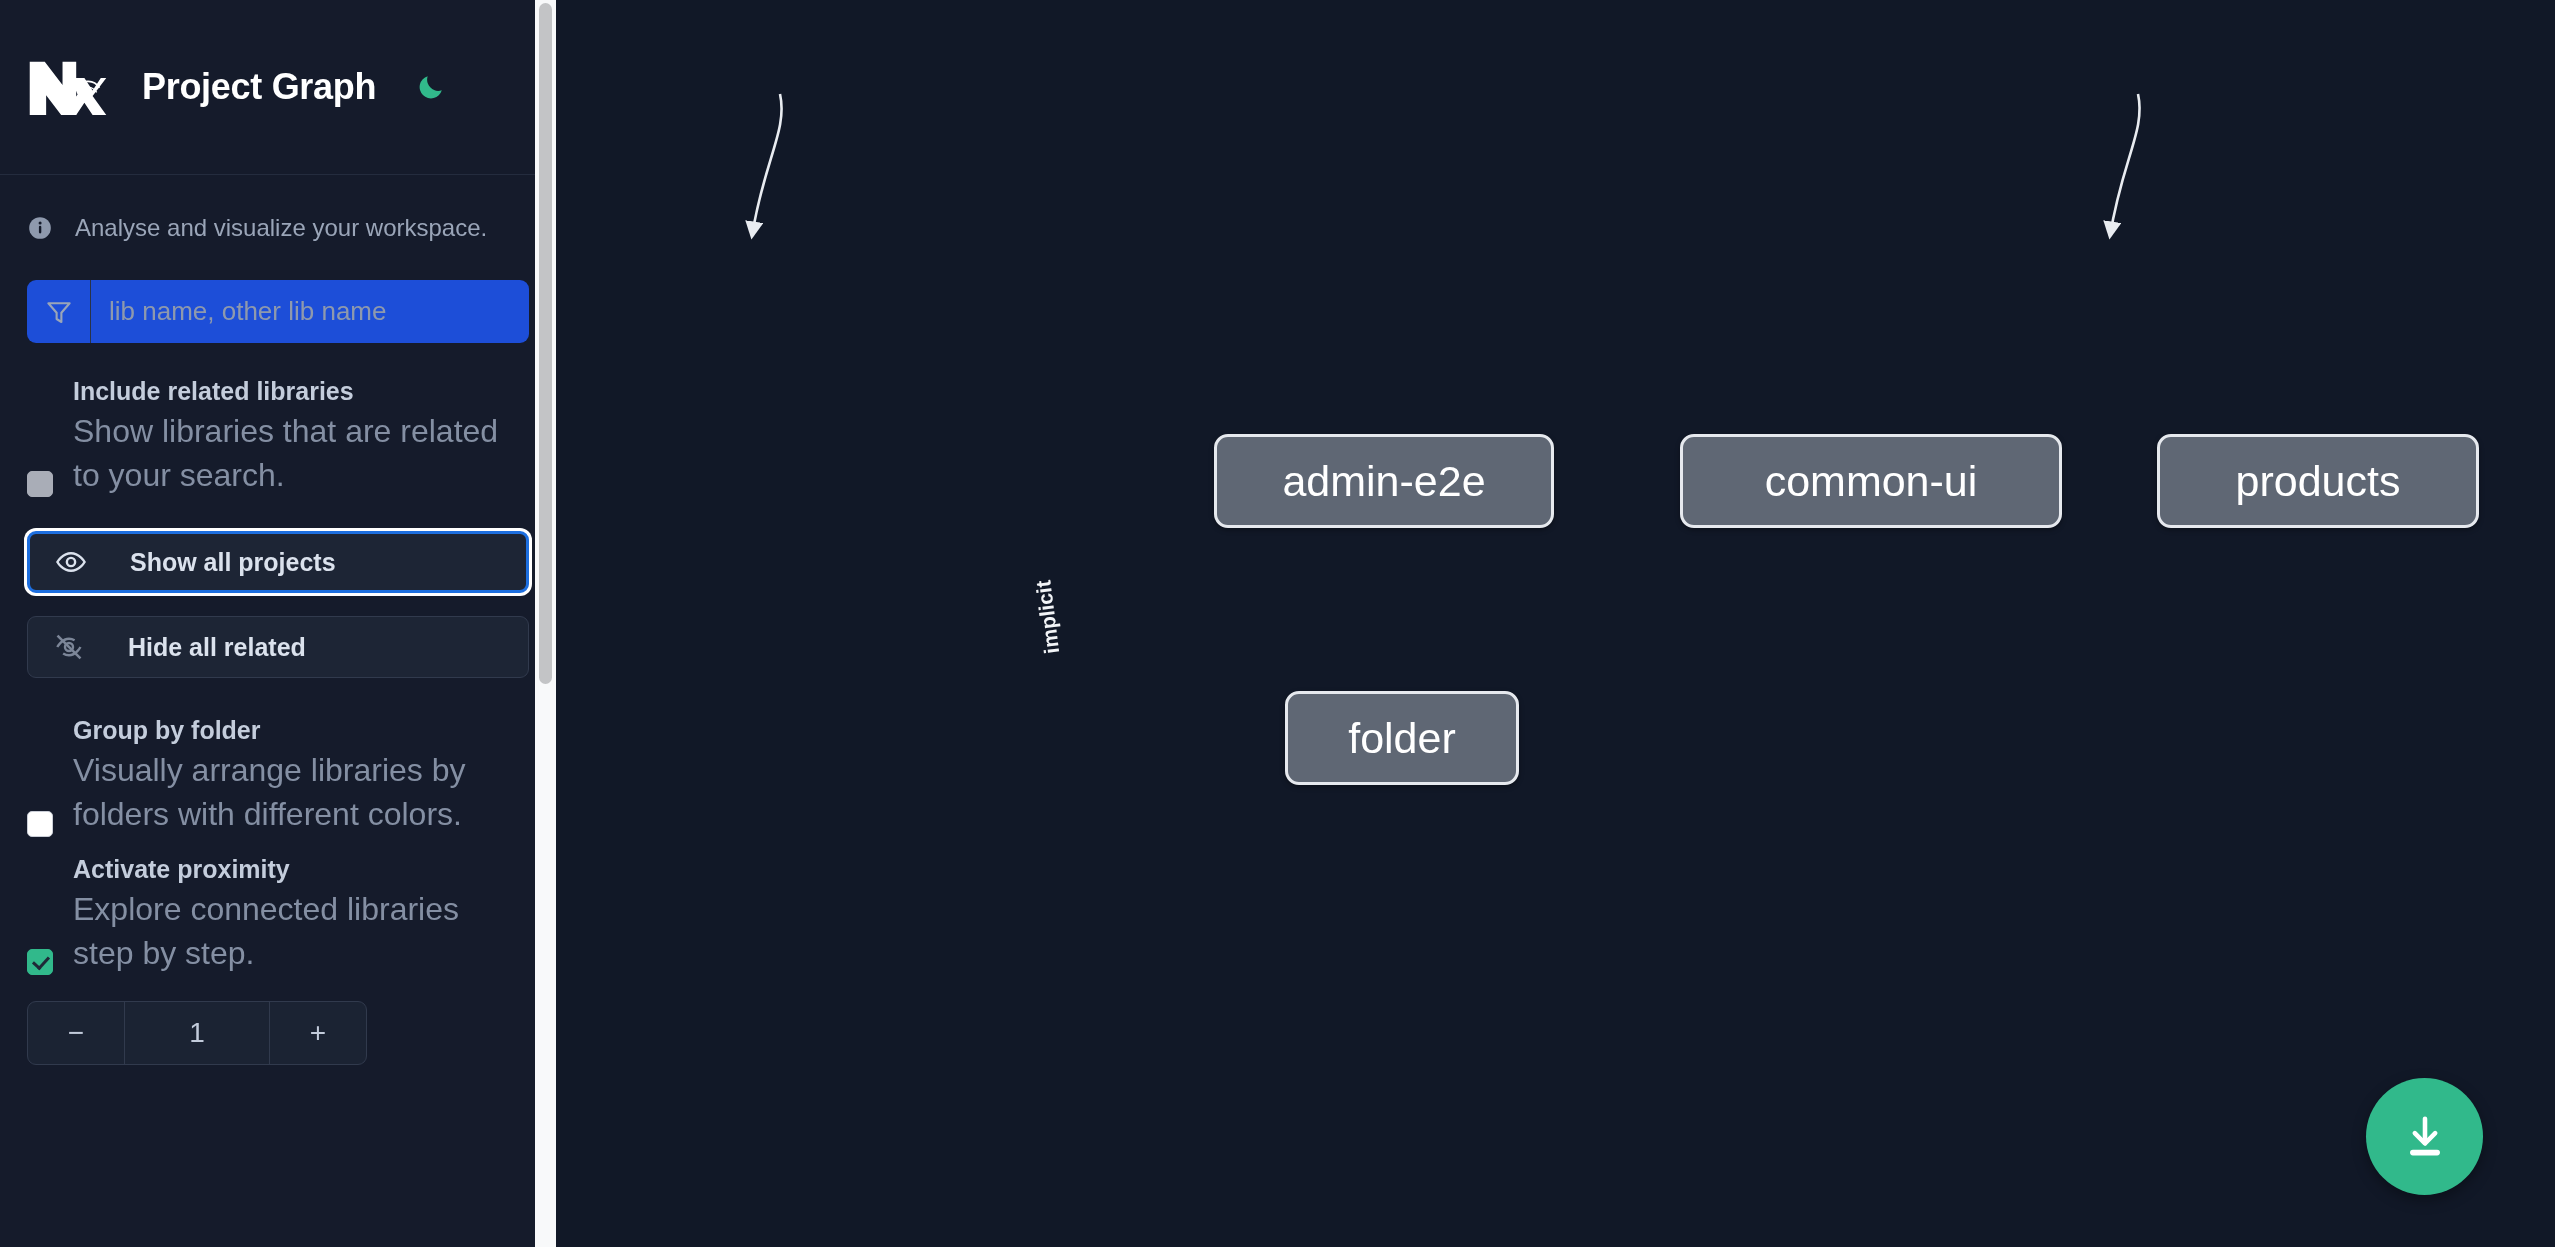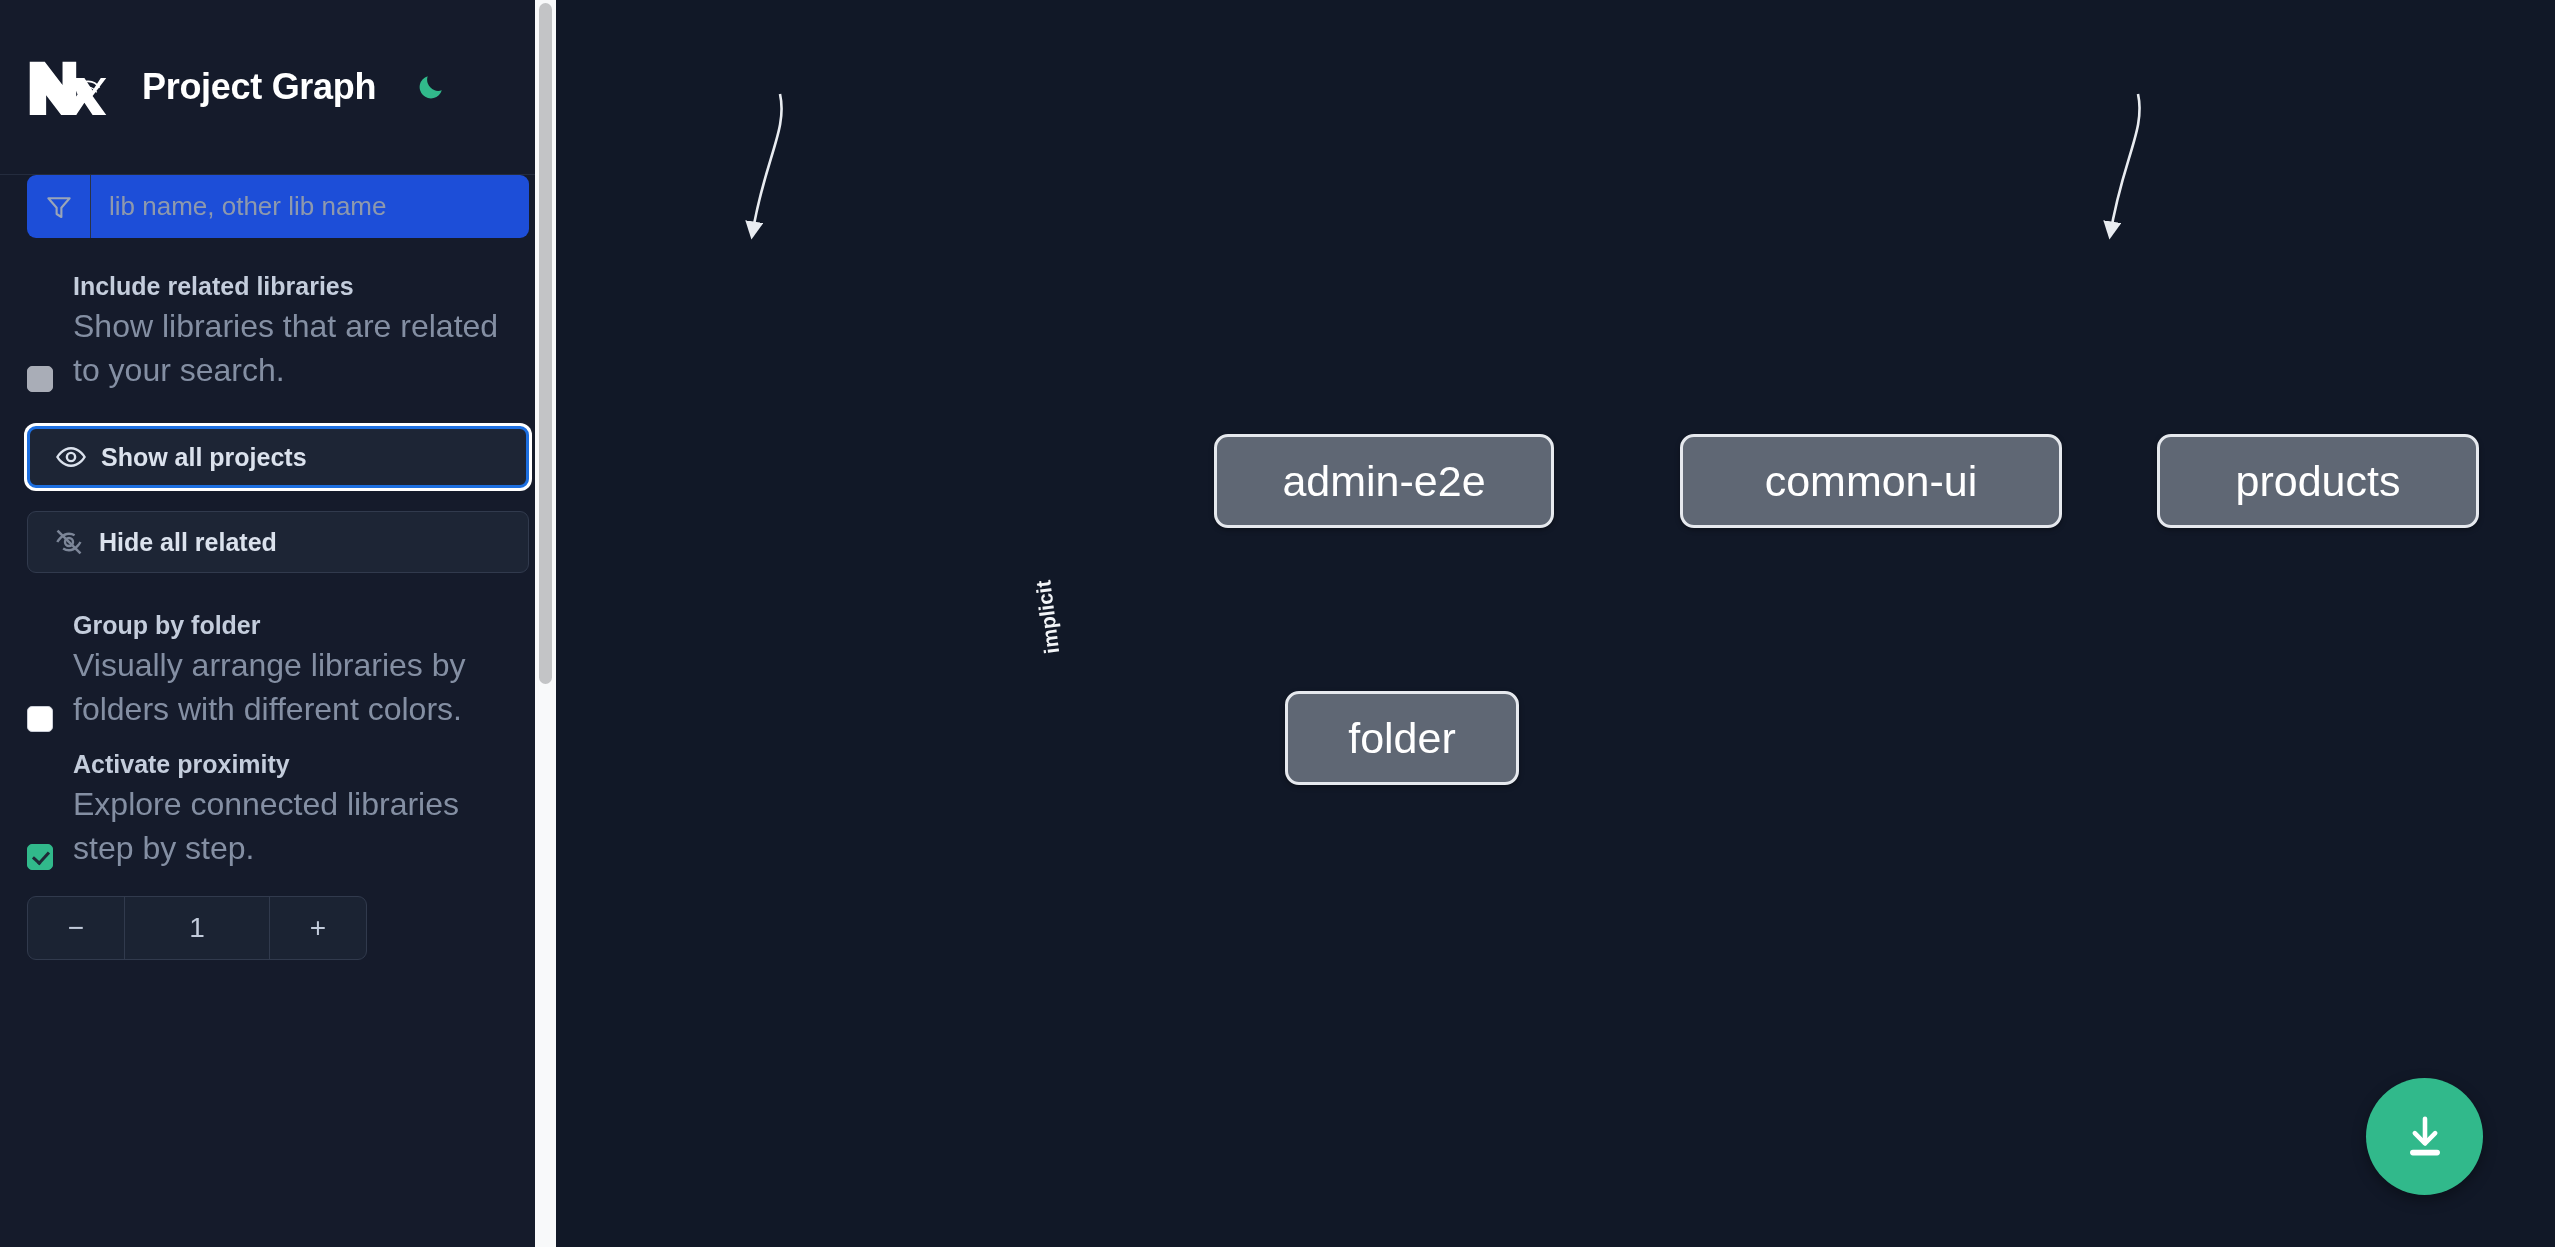--- a/index.html
+++ b/index.html
@@ -142,21 +142,21 @@
     font-family: "Liberation Sans", sans-serif;
     padding-left: 25px;
     cursor: pointer;
     margin-bottom: 23px;
   }
   .pbtn.focused {
     border: 3px solid #1d6fe0;
     box-shadow: 0 0 0 3px #ffffff;
   }
   .pbtn .bicon { width: 34px; height: 34px; flex: 0 0 34px; display:flex; align-items:center; }
-  .pbtn .blabel { margin-left: 12px; }
+  .pbtn .blabel { margin-left: 41px; }
 
   
   .stepper {
     display: flex;
     width: 340px;
     height: 64px;
     border: 1px solid #313a4d;
     border-radius: 9px;
     overflow: hidden;
     margin-top: 26px;
@@ -260,20 +260,30 @@
         </svg>
       </span>
       <span class="app-title">Project Graph</span>
       <button class="theme-toggle">
         <svg viewBox="0 0 24 24" width="32" height="32" aria-hidden="true">
           <path fill="#31b98b" d="M20.1 14.5A8.5 8.5 0 0 1 9.5 3.9 8.5 8.5 0 1 0 20.1 14.5z"></path>
         </svg>
       </button>
     </div>
 
+    <div class="tagline-row">
+      <span class="tagline-icon">
+        <svg viewBox="0 0 24 24" width="26" height="26" aria-hidden="true">
+          <circle cx="12" cy="12" r="10" fill="#8e99ad"></circle>
+          <rect x="11" y="10" width="2.2" height="7" rx="1" fill="#151b2b"></rect>
+          <circle cx="12.1" cy="7.4" r="1.4" fill="#151b2b"></circle>
+        </svg>
+      </span>
+      <span class="tagline-text">Analyse and visualize your workspace.</span>
+    </div>
 
     <div class="sidebar-body">
 
       <div class="filter-wrap">
         <span class="filter-icon-box">
           <svg viewBox="0 0 24 24" width="30" height="30" aria-hidden="true">
             <path fill="none" stroke="#9aa5b8" stroke-width="1.7" stroke-linejoin="round" d="M3.5 5h17l-6.6 7.6V20l-3.8-2.4v-5z"></path>
           </svg>
         </span>
         <input class="filter-input" type="text" placeholder="lib name, other lib name" style="">

